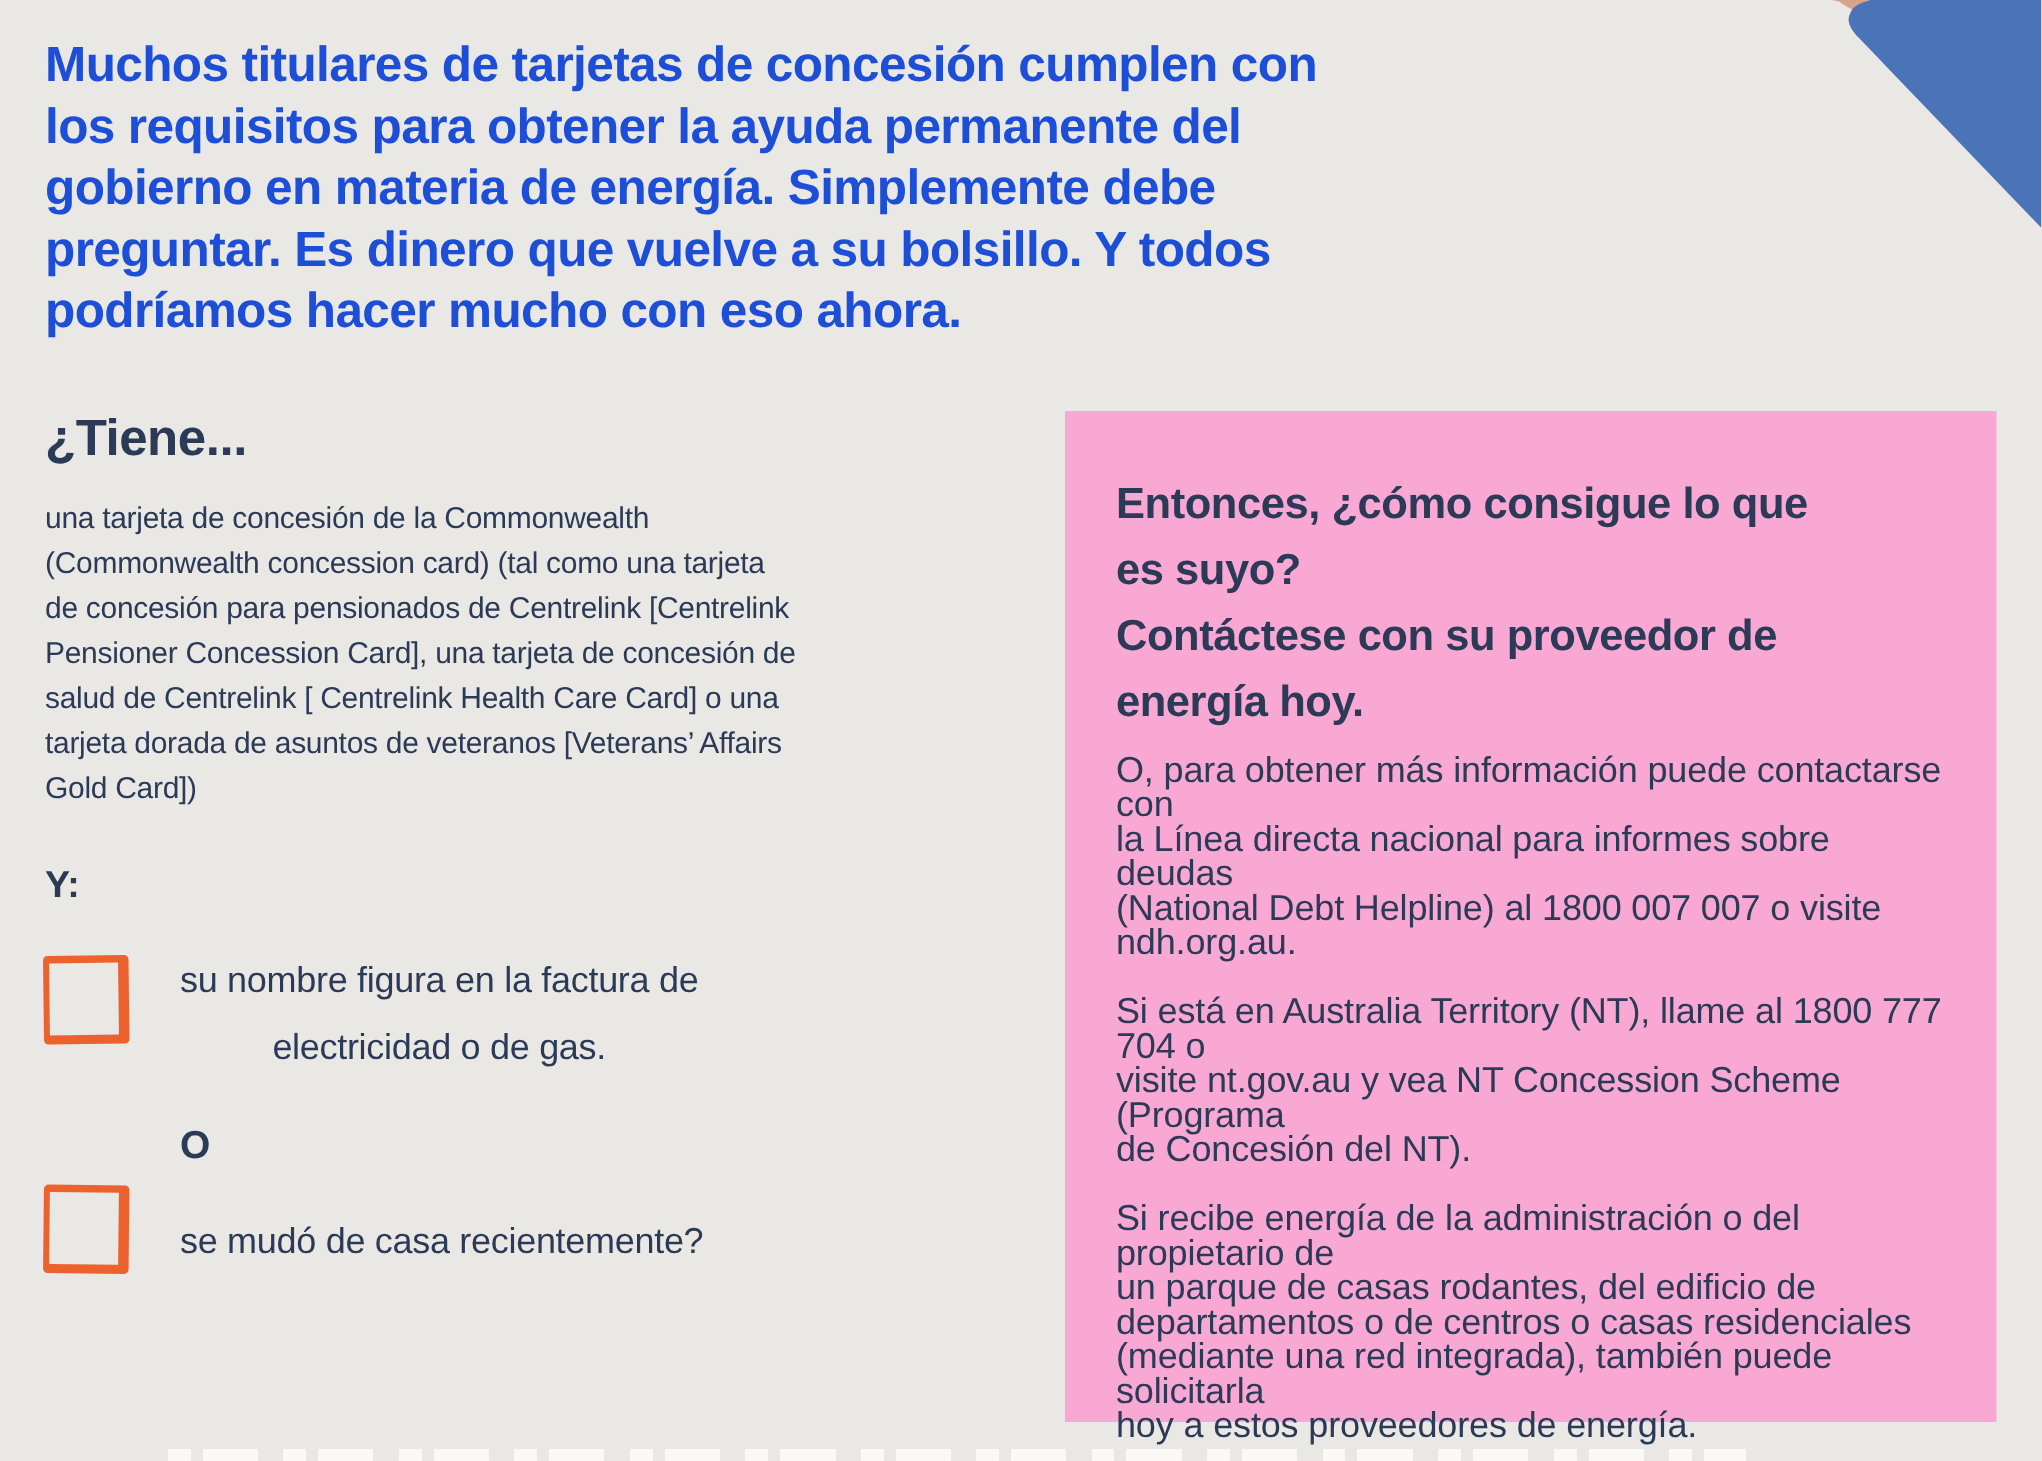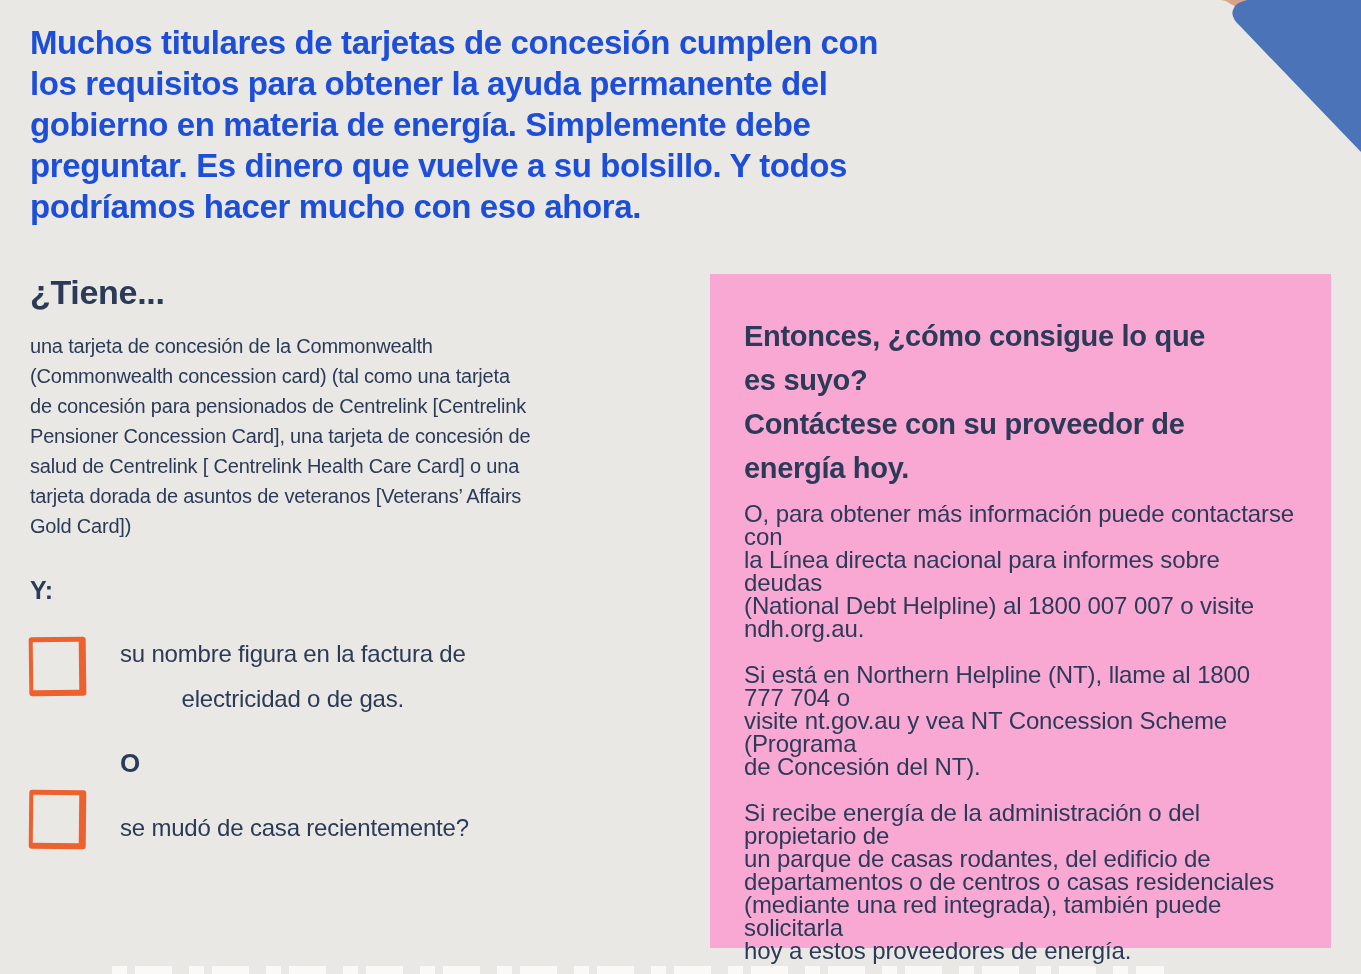--- a/index.html
+++ b/index.html
@@ -142,21 +142,21 @@
 
   <aside class="contact-card">
     <h2>Entonces, ¿cómo consigue lo que
 es suyo?
 Contáctese con su proveedor de
 energía hoy.</h2>
     <p><span>O, para obtener más información puede contactarse con
 la Línea directa nacional para informes sobre deudas
 (National Debt Helpline) al </span><b>1800 007 007</b><span> o visite
 </span><b>ndh.org.au</b><span>.</span></p>
-    <p><span>Si está en Northern Helpline (NT), llame al </span><b>1800 777 704</b><span> o
+    <p><span>Si está en Australia Territory (NT), llame al </span><b>1800 777 704</b><span> o
 visite </span><b>nt.gov.au</b><span> y vea NT Concession Scheme (Programa
 de Concesión del NT).</span></p>
     <p><span>Si recibe energía de la administración o del propietario de
 un parque de casas rodantes, del edificio de
 departamentos o de centros o casas residenciales
 (mediante una red integrada), también puede solicitarla
 hoy a estos proveedores de energía.</span></p>
   </aside>
 
   <svg class="corner-svg" viewBox="0 0 1361 974" xmlns="http://www.w3.org/2000/svg" aria-hidden="true">

